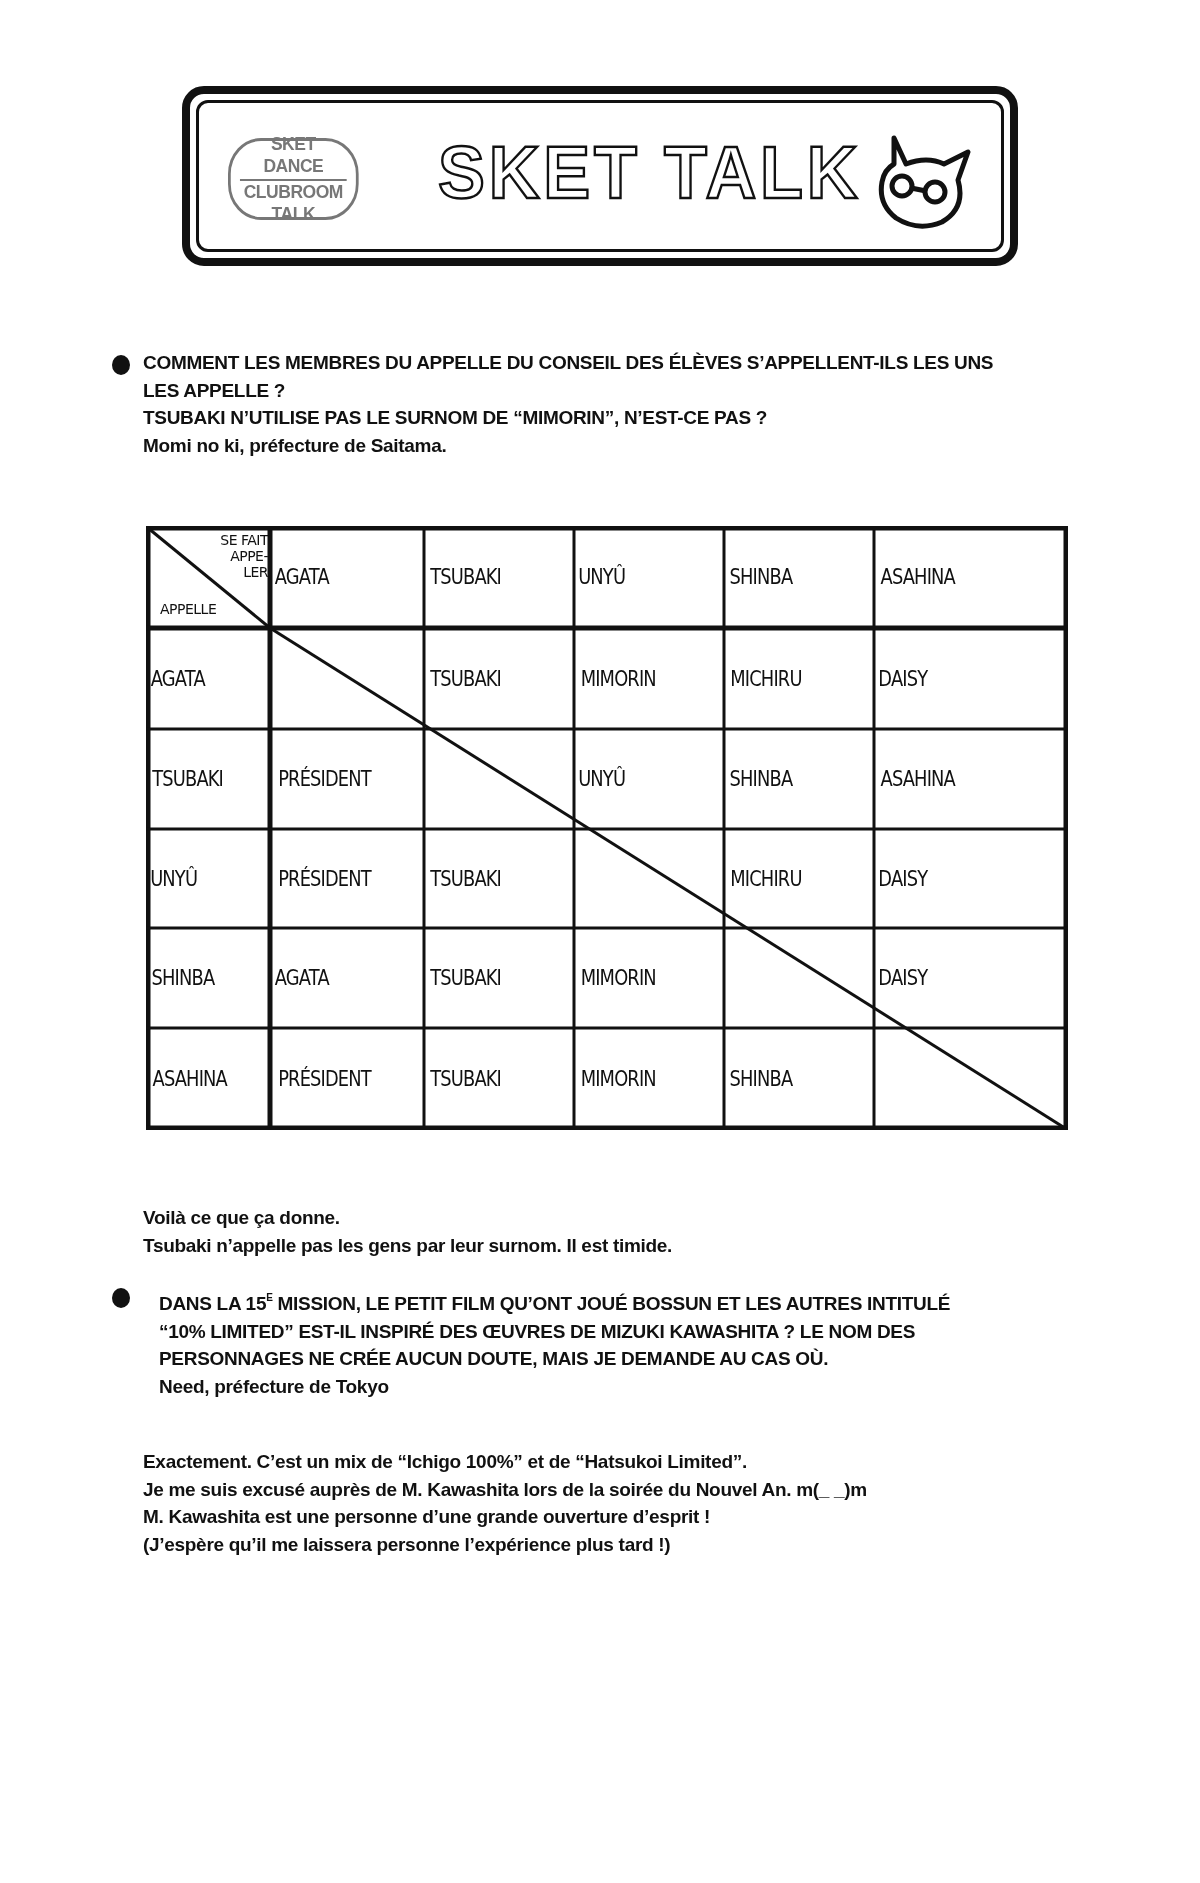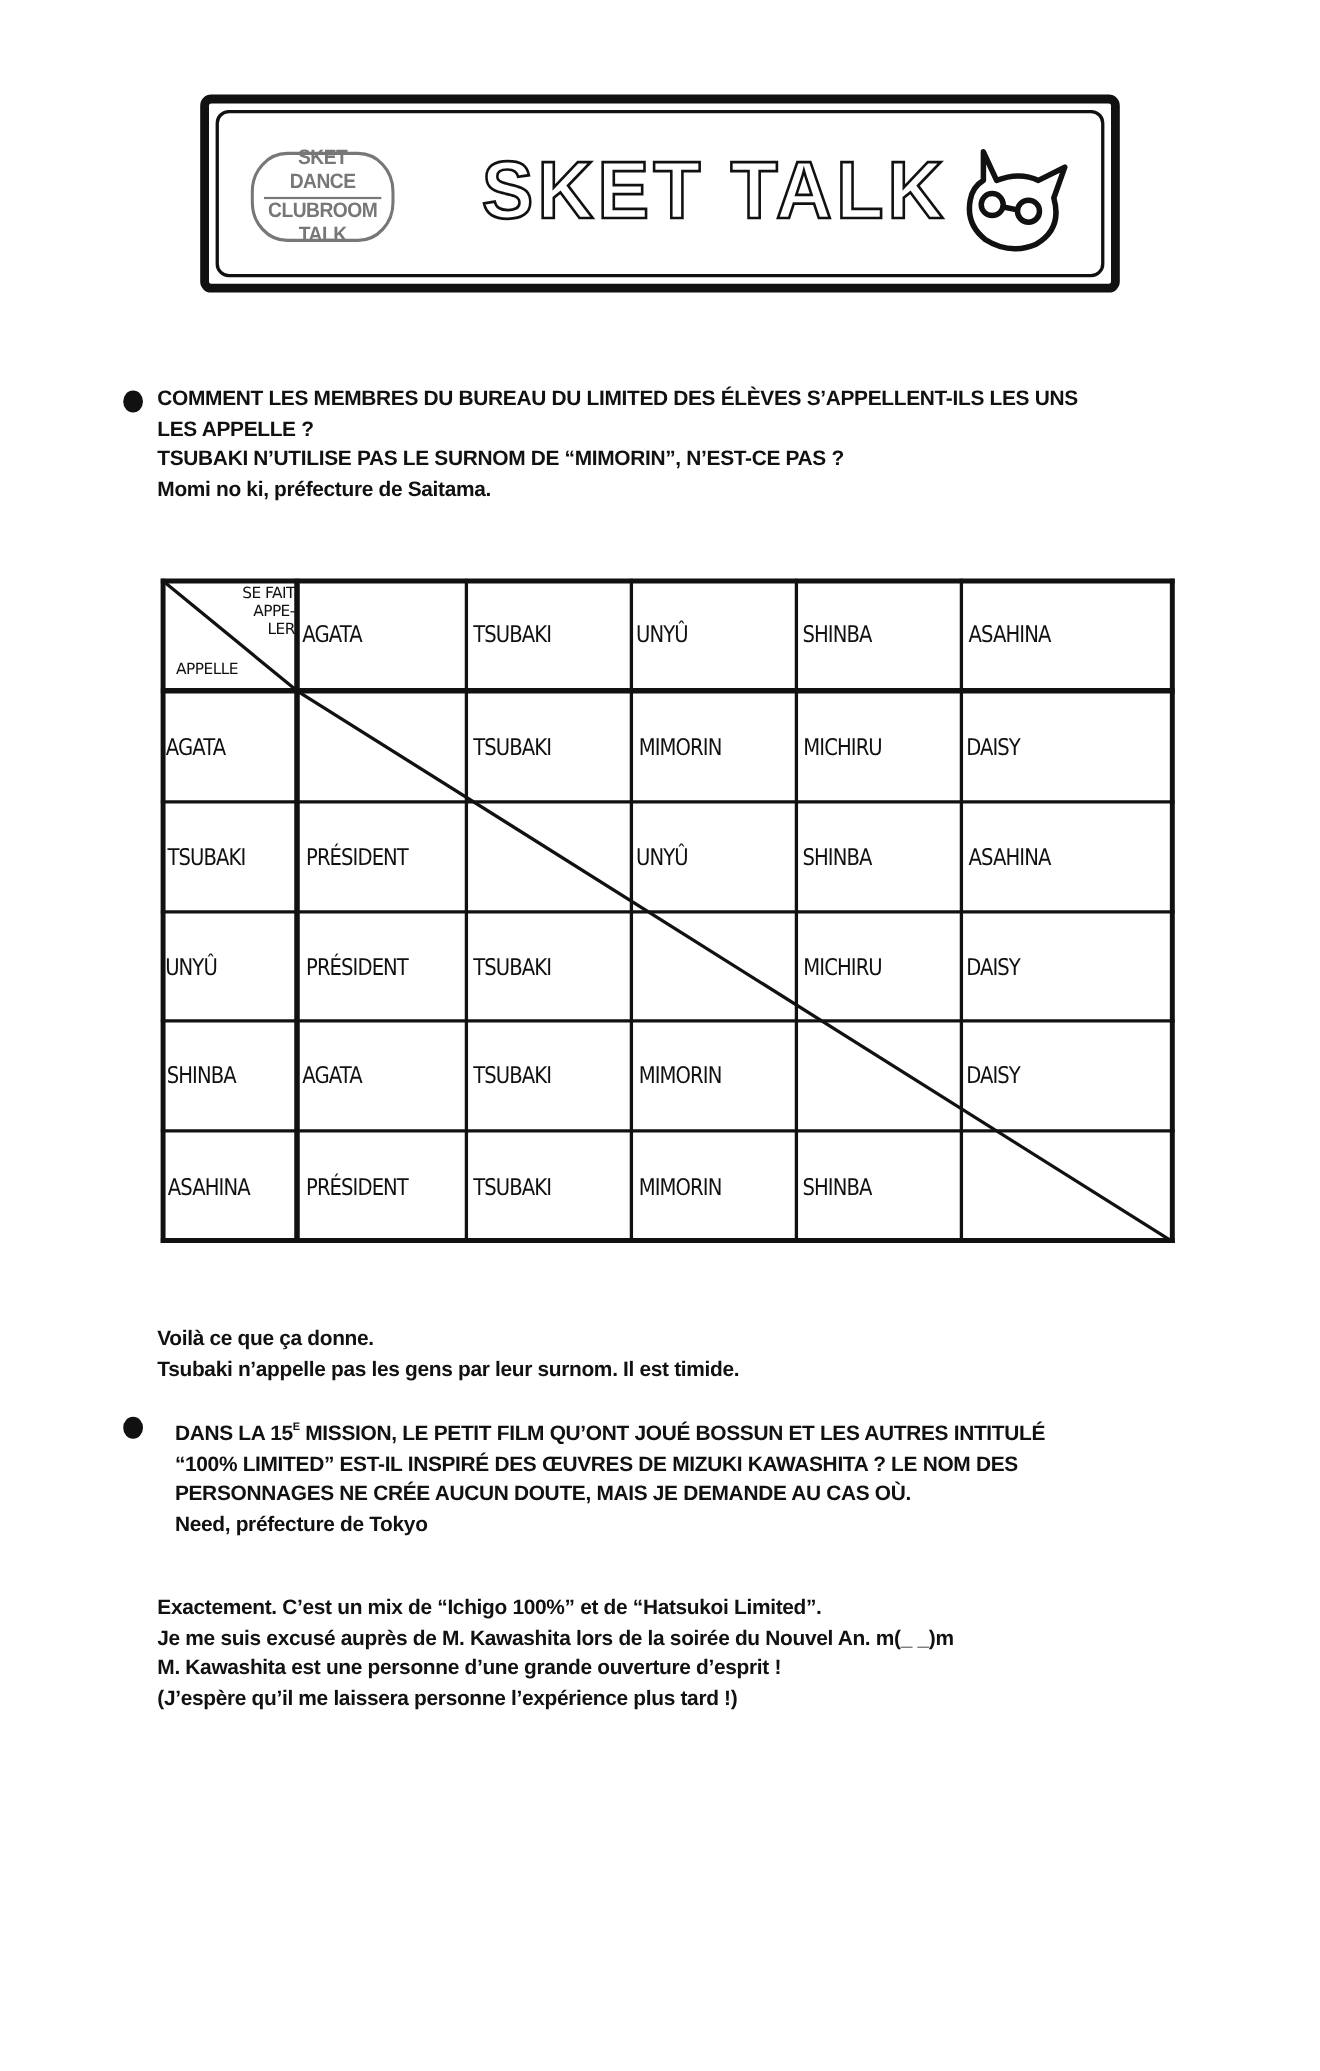--- a/index.html
+++ b/index.html
@@ -1,17 +1,17 @@
 <!DOCTYPE html>
 <html><head>
 <meta charset="utf-8">
 <style>
   html,body{margin:0;padding:0;background:#fff;}
   body{width:1200px;height:1883px;position:relative;overflow:hidden;font-family:"Liberation Sans",sans-serif;color:#111;}
-  .header-frame{position:absolute;left:182px;top:86px;width:836px;height:180px;box-sizing:border-box;border:8px solid #111;border-radius:10px;background:#fff;}
+  .header-frame{position:absolute;left:182px;top:86px;width:836px;height:180px;box-sizing:border-box;border:8px solid #111;border-radius:22px;background:#fff;}
   .header-inner{position:absolute;left:6px;top:6px;right:6px;bottom:6px;border:3px solid #111;border-radius:12px;}
   .badge{position:absolute;left:38px;top:44px;width:116px;height:76px;border:3px solid #777;border-radius:36px;color:#777;font-weight:bold;font-size:19px;line-height:22px;text-align:center;display:flex;flex-direction:column;justify-content:center;padding:0 10px;box-sizing:content-box;font-family:"Liberation Sans",sans-serif;letter-spacing:-0.5px;transform:scaleX(0.92);transform-origin:left center;}
   .badge .l1{border-bottom:2px solid #777;padding-bottom:2px;}
   .title{position:absolute;left:248px;top:36px;font-size:74px;font-weight:bold;letter-spacing:4px;color:#fff;-webkit-text-stroke:2.5px #111;font-family:"Liberation Sans",sans-serif;transform:scaleX(0.95);transform-origin:left center;}
   .mascot{position:absolute;left:682px;top:36px;width:100px;height:100px;}
   .qa{position:absolute;left:143px;width:940px;font-size:19px;font-weight:bold;line-height:27.5px;letter-spacing:-0.3px;}
   .qa .line{white-space:nowrap;}
   .bullet{position:absolute;width:18px;height:20px;border-radius:50%;background:#111;}
   .tbl{position:absolute;left:146px;top:526px;width:922px;height:604px;border-radius:16px;}
   .tbl .cell{position:absolute;display:flex;align-items:center;font-family:"DejaVu Sans",sans-serif;font-size:21px;letter-spacing:-1px;transform-origin:center;}
@@ -32,21 +32,21 @@
   <svg class="mascot" viewBox="0 0 100 100">
     <path d="M22 8 L34 34 Q55 26 72 34 L96 22 L86 50 Q94 78 70 92 Q46 102 24 88 Q6 74 10 52 Q12 40 22 34 Z" fill="#fff" stroke="#111" stroke-width="5" stroke-linejoin="round"></path>
     <circle cx="30" cy="56" r="10" fill="#fff" stroke="#111" stroke-width="5"></circle>
     <circle cx="63" cy="62" r="10" fill="#fff" stroke="#111" stroke-width="5"></circle>
     <line x1="39" y1="58" x2="54" y2="61" stroke="#111" stroke-width="5"></line>
   </svg>
 </div>
 
 <div class="bullet" style="left:112px;top:355px;"></div>
 <div class="qa" style="top:349px;">
-  <div class="line">COMMENT LES MEMBRES DU BUREAU DU LIMITED DES ÉLÈVES S’APPELLENT-ILS LES UNS</div>
+  <div class="line">COMMENT LES MEMBRES DU APPELLE DU CONSEIL DES ÉLÈVES S’APPELLENT-ILS LES UNS</div>
   <div class="line">LES APPELLE ?</div>
   <div class="line">TSUBAKI N’UTILISE PAS LE SURNOM DE “MIMORIN”, N’EST-CE PAS ?</div>
   <div class="line">Momi no ki, préfecture de Saitama.</div>
 </div>
 
 <div class="tbl" id="tbl">
   <svg id="tbl-lines" width="922" height="604" style="position:absolute;left:0;top:0;">
       <line x1="2" y1="0" x2="2" y2="604" stroke="#111" stroke-width="5"></line>
       <line x1="124" y1="0" x2="124" y2="604" stroke="#111" stroke-width="5"></line>
       <line x1="278" y1="0" x2="278" y2="604" stroke="#111" stroke-width="3"></line>
@@ -163,21 +163,21 @@
   </div>
 
 <div class="qa" style="top:1204px;">
   <div class="line">Voilà ce que ça donne.</div>
   <div class="line">Tsubaki n’appelle pas les gens par leur surnom. Il est timide.</div>
 </div>
 
 <div class="bullet" style="left:112px;top:1288px;"></div>
 <div class="qa" style="top:1284px;margin-left:16px;">
   <div class="line"><span>DANS LA 15</span><sup>E</sup><span> MISSION, LE PETIT FILM QU’ONT JOUÉ BOSSUN ET LES AUTRES INTITULÉ</span></div>
-  <div class="line">“100% LIMITED” EST-IL INSPIRÉ DES ŒUVRES DE MIZUKI KAWASHITA ? LE NOM DES</div>
+  <div class="line">“10% LIMITED” EST-IL INSPIRÉ DES ŒUVRES DE MIZUKI KAWASHITA ? LE NOM DES</div>
   <div class="line">PERSONNAGES NE CRÉE AUCUN DOUTE, MAIS JE DEMANDE AU CAS OÙ.</div>
   <div class="line">Need, préfecture de Tokyo</div>
 </div>
 
 <div class="qa" style="top:1448px;">
   <div class="line">Exactement. C’est un mix de “Ichigo 100%” et de “Hatsukoi Limited”.</div>
   <div class="line">Je me suis excusé auprès de M. Kawashita lors de la soirée du Nouvel An. m(_ _)m</div>
   <div class="line">M. Kawashita est une personne d’une grande ouverture d’esprit !</div>
   <div class="line">(J’espère qu’il me laissera personne l’expérience plus tard !)</div>
 </div>

